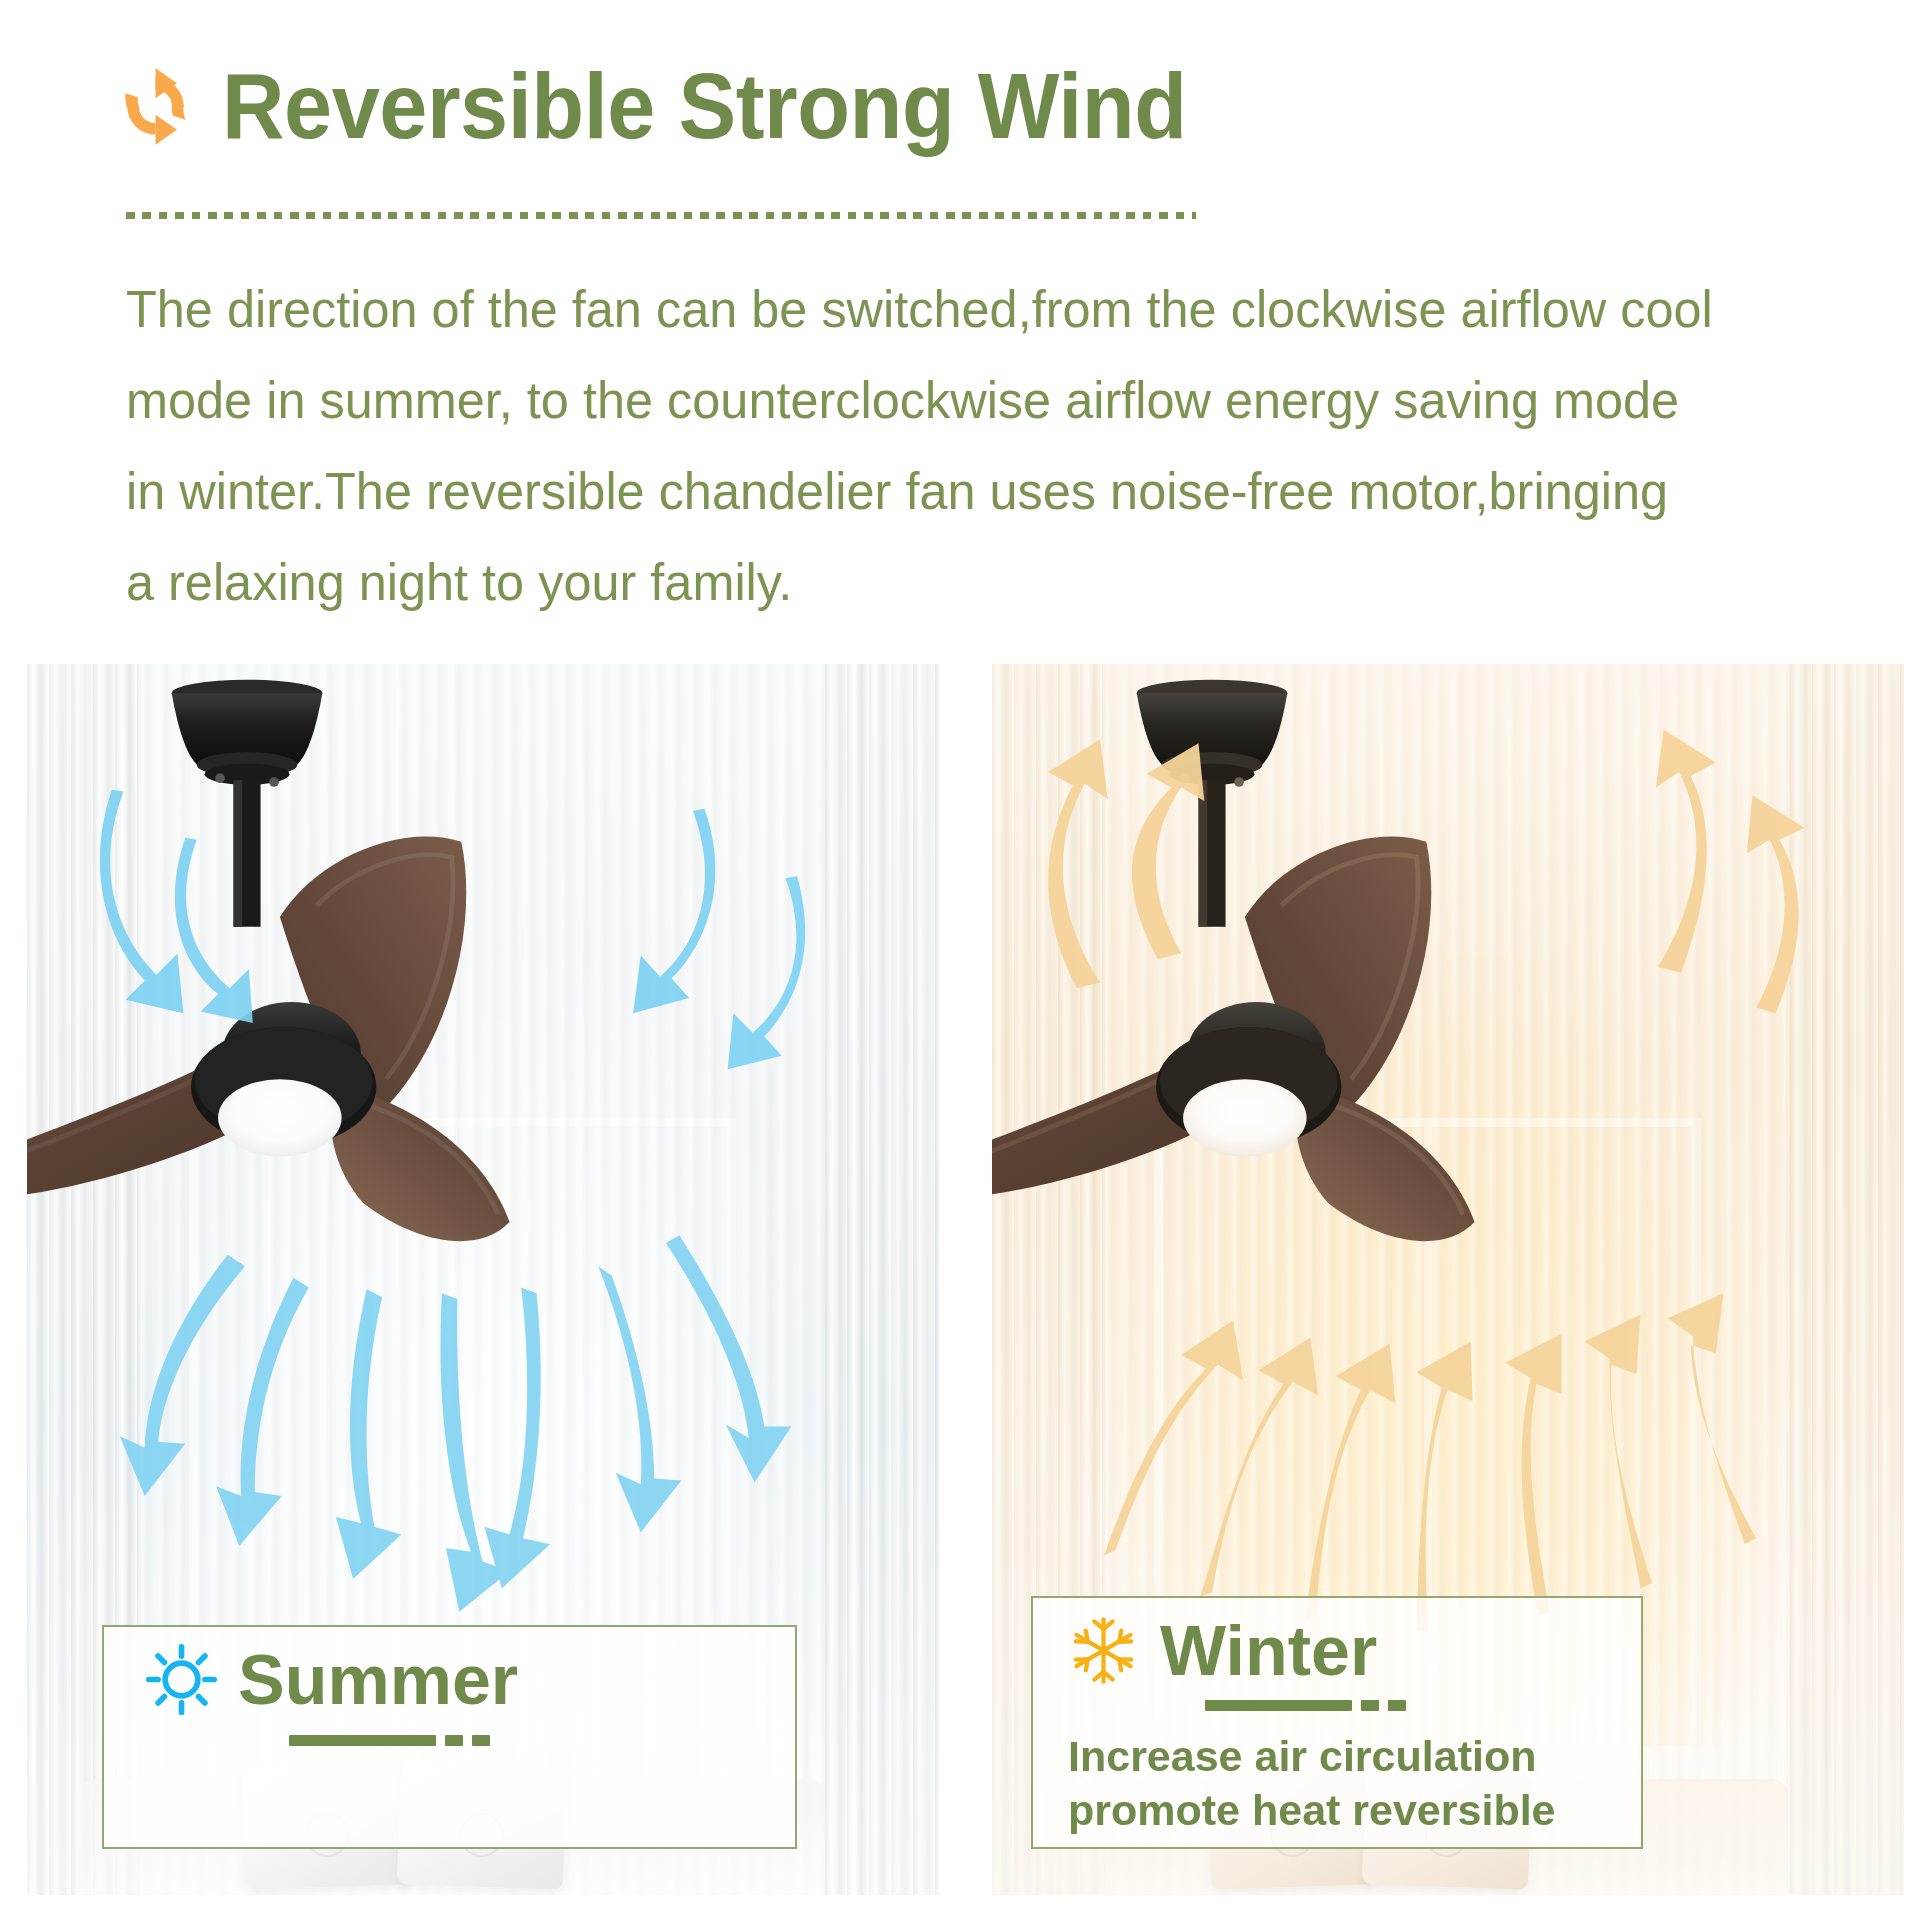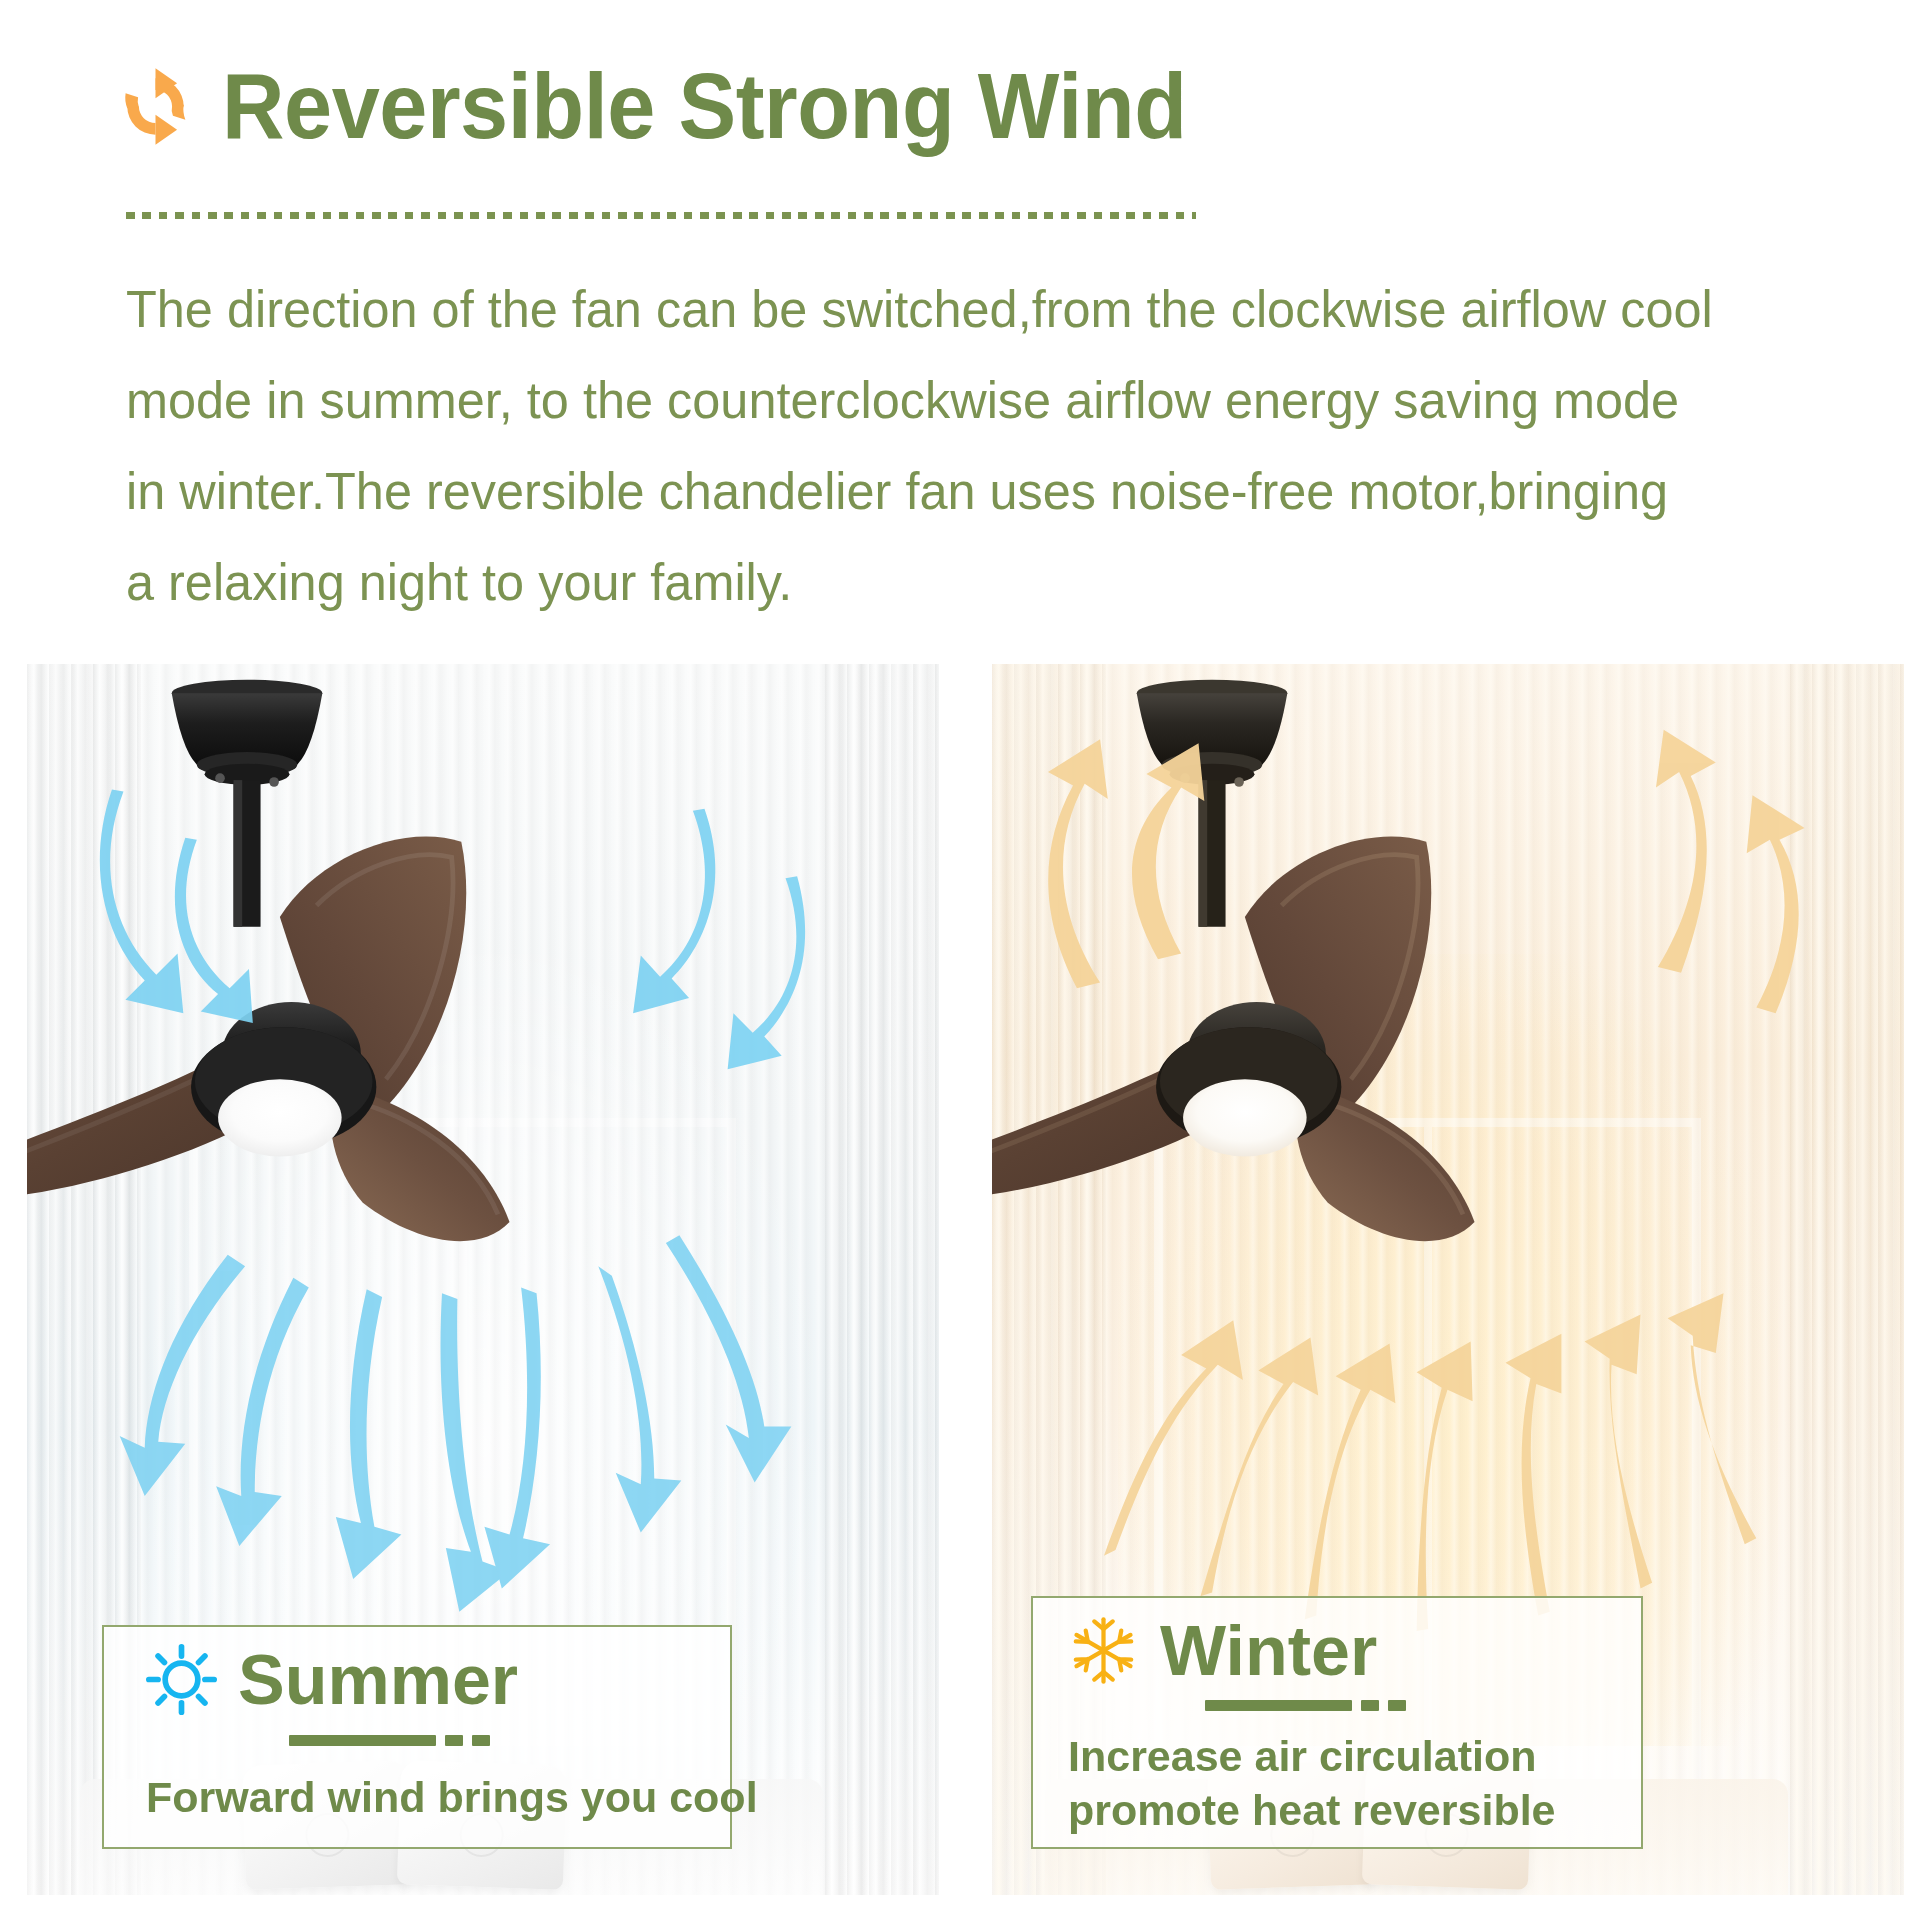--- a/index.html
+++ b/index.html
@@ -269,21 +269,21 @@
   
   .season-box {
     position: absolute;
     background: rgba(255,255,255,0.80);
     border: 2.9px solid #93a86e;
     box-shadow: 0 1px 0 rgba(255,255,255,0.6) inset;
   }
   .season-box.summer {
     left: 75px;
     top: 961px;
-    width: 630px;
+    width: 695px;
     height: 224px;
   }
   .season-box.winter {
     left: 39px;
     top: 932px;
     width: 612px;
     height: 253px;
   }
 
   .season-head {
@@ -481,23 +481,20 @@
               <line x1="83" y1="17" x2="74" y2="26"></line>
               <line x1="26" y1="74" x2="17" y2="83"></line>
             </g>
           </svg>
           <div class="season-title">Summer</div>
         </div>
         <div class="under-rule">
           <div class="bar"></div>
             <div class="dot"></div>
             <div class="dot"></div>
-        </div>
-        <div class="season-caption">
-          <span>Forward wind brings you cool</span>
         </div>
       </div>
     </div>
 
     <div class="panel right">
 
       <div class="scene warm">
         <div class="window-glow warm"></div>
         <div class="mullion"></div>
         <div class="curtains warm"></div>

